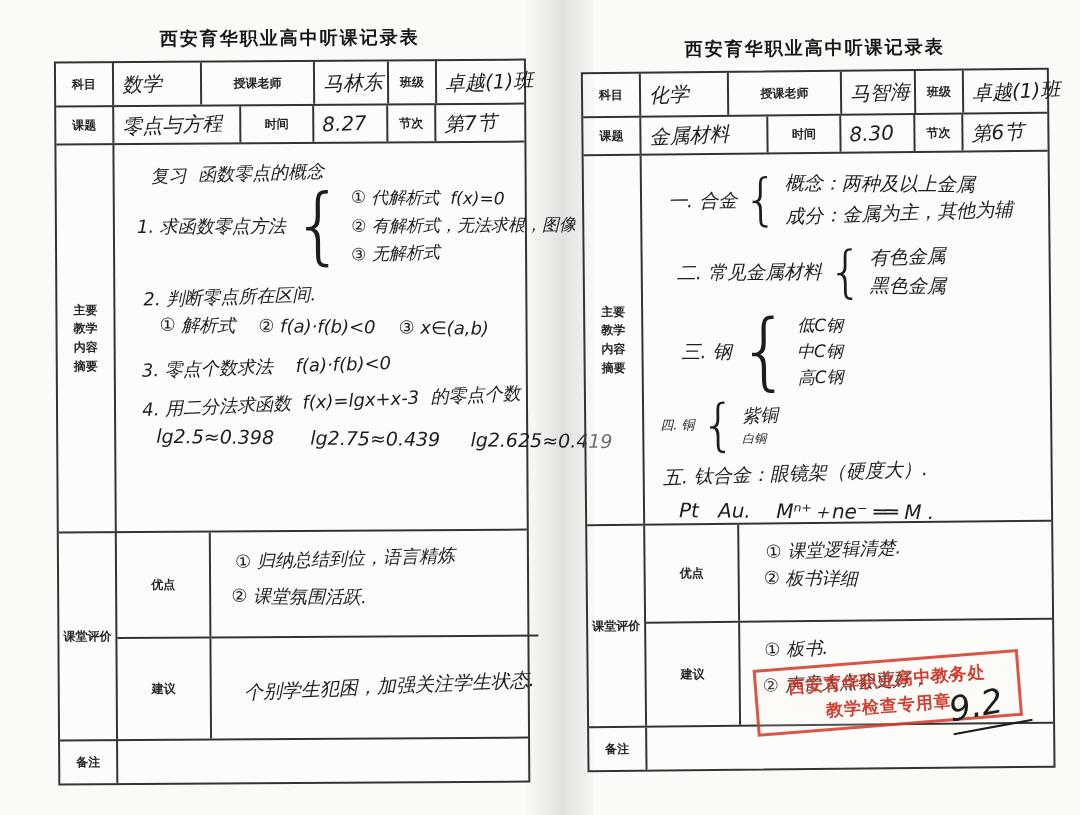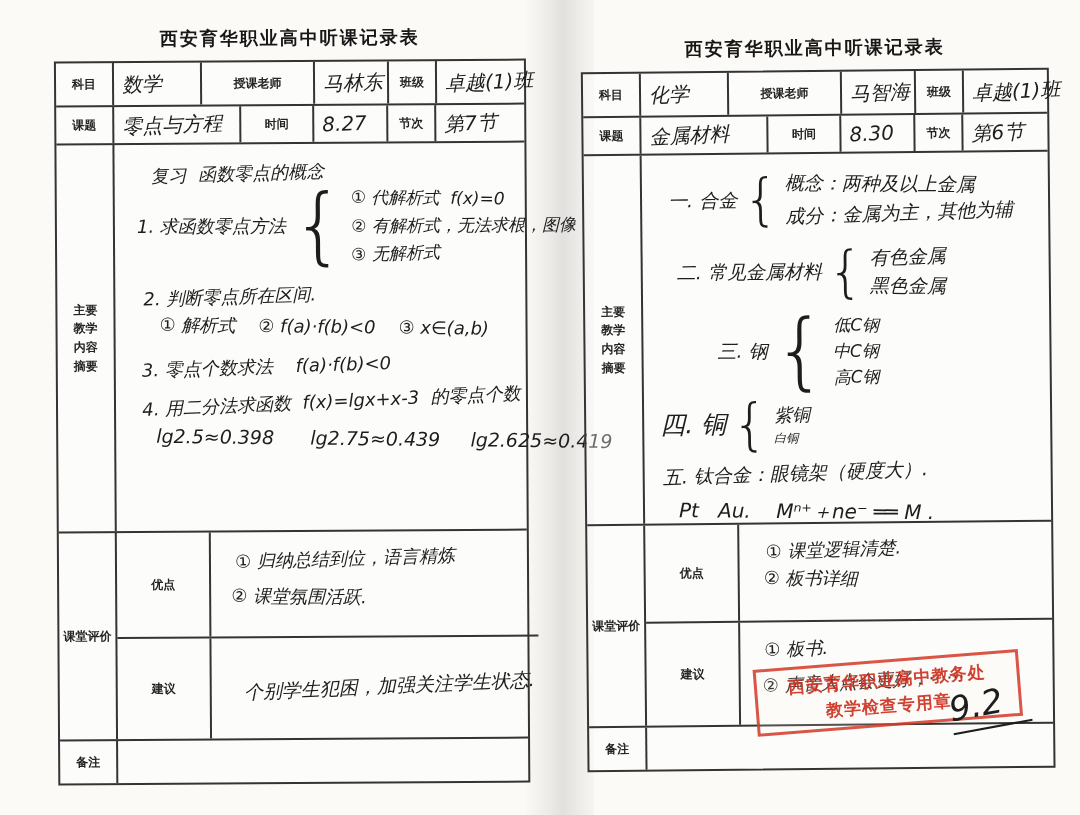--- a/index.html
+++ b/index.html
@@ -233,30 +233,30 @@
         </div>
         <div class="brace-group" style="margin-left:24px;margin-top:14px;">
           <span class="hw" style="font-size:19px;">二. 常见金属材料</span>
           <span class="brace brace-2">{</span>
           <span class="opt-col">
             <span class="hw tilt-a" style="font-size:19px;">有色金属</span>
             <span class="hw tilt-b" style="font-size:19px;">黑色金属</span>
           </span>
         </div>
         <div class="brace-group" style="margin-left:28px;margin-top:10px;">
-          <span class="hw" style="font-size:19px;margin-left:36px;">三. 钢</span>
+          <span class="hw" style="font-size:19px;">三. 钢</span>
           <span class="brace brace-3">{</span>
           <span class="opt-col">
             <span class="hw tilt-b">低C钢</span>
             <span class="hw">中C钢</span>
             <span class="hw tilt-a">高C钢</span>
           </span>
         </div>
         <div class="brace-group" style="margin-left:6px;margin-top:8px;">
-          <span class="hw" style="font-size:25px;text-align:right;">四. 铜</span>
+          <span class="hw" style="font-size:13px;text-align:right;">四. 铜</span>
           <span class="brace brace-2">{</span>
           <span class="opt-col">
             <span class="hw tilt-a" style="font-size:18px;">紫铜</span>
             <span class="hw tilt-b" style="font-size:12px;">白铜</span>
           </span>
         </div>
         <div class="hw hw-line tilt-a" style="margin-left:8px;margin-top:10px;font-size:19px;">五. 钛合金：眼镜架（硬度大）.</div>
         <div class="hw hw-line tilt-b" style="margin-left:24px;margin-top:14px;font-size:20px;">Pt   Au.    Mⁿ⁺＋ne⁻ ══ M .</div>
       </div>
     </div>

